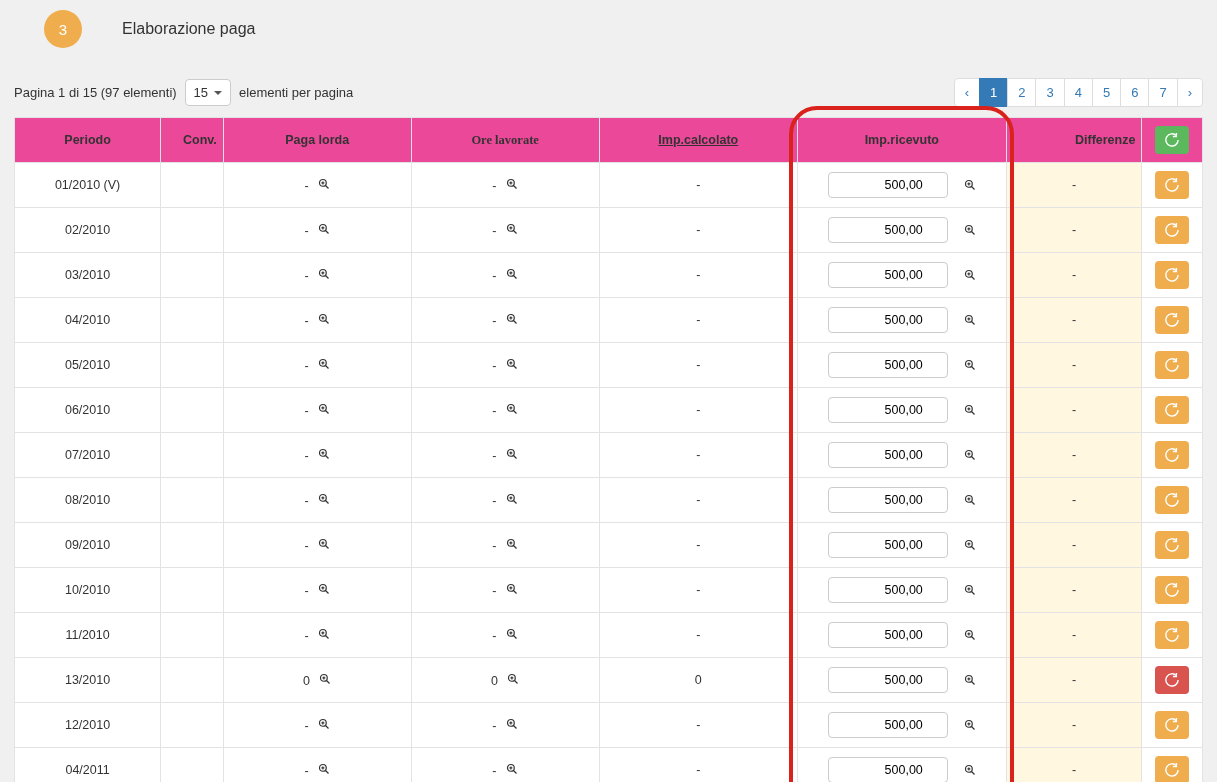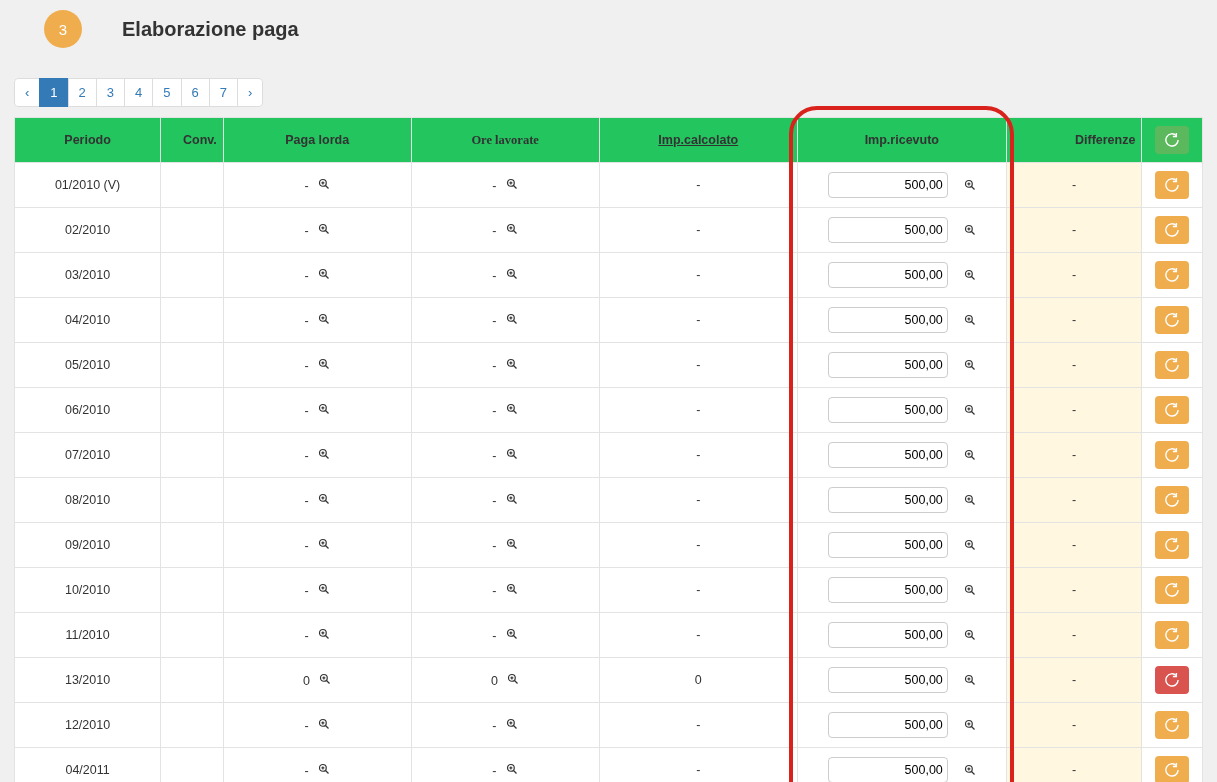--- a/index.html
+++ b/index.html
@@ -25,21 +25,21 @@
     padding: 10px 0 30px 30px;
   }
   .step-badge {
     background: #f0ad4e;
     color: #fff;
     border-radius: 50%;
     width: 38px; height: 38px;
     display: flex; align-items: center; justify-content: center;
     font-size: 15px;
   }
-  .title-text { font-weight: bold; font-size: 20px; }
+  .title-text { font-weight: normal; font-size: 16px; }
 
   
   .topbar {
     display: flex;
     align-items: center;
     justify-content: space-between;
     margin-bottom: 10px;
   }
   .topbar-left {
     display: flex;
@@ -94,21 +94,21 @@
     background: #fff;
     table-layout: fixed;
   }
   th, td {
     border: 1px solid #e3e3e3;
     padding: 8px 6px;
     text-align: center;
     font-size: 12.5px;
     vertical-align: middle;
   }
-  th { font-weight: bold; background: #22c55e; }
+  th { font-weight: bold; background: #ec4899; }
   td.diff-cell { background: #fff7e0; }
   td.action-cell { width: 58px; }
   th.col-periodo  { width: 140px; }
   th.col-conv     { width: 60px; text-align: right; }
   th.col-paga     { width: 180px; }
   th.col-ore      { width: 180px; font-family: Liberation Serif, serif; }
   th.col-calc     { width: 190px; text-decoration: underline; }
   th.col-ric      { width: 200px; }
   th.col-diff     { width: 130px; text-align: right; }
   th.col-action   { width: 58px; }
@@ -126,21 +126,21 @@
   .ric-wrap {
     display: flex;
     align-items: center;
     justify-content: center;
     gap: 10px;
   }
   .ric-input {
     width: 120px;
     border: 1px solid #ccc;
     border-radius: 4px;
-    padding: 5px 4px;
+    padding: 5px 24px;
     text-align: right;
     font-size: 12.5px;
   }
 
   
   .highlight {
     position: absolute;
     border: 4px solid #d9221c;
     border-radius: 28px;
     pointer-events: none;
@@ -168,20 +168,25 @@
 </head>
 <body>
 
 <div class="page">
   <div class="title-row">
     <div class="step-badge">3</div>
     <div class="title-text">Elaborazione paga</div>
   </div>
 
   <div class="topbar">
+    <div class="topbar-left">
+      <span>Pagina 1 di 15 (97 elementi)</span>
+      <span class="select">15</span>
+      <span>elementi per pagina</span>
+    </div>
     <div class="pagination" id="pagination">
         <div class="pg">‹</div>
         <div class="pg active">1</div>
         <div class="pg">2</div>
         <div class="pg">3</div>
         <div class="pg">4</div>
         <div class="pg">5</div>
         <div class="pg">6</div>
         <div class="pg">7</div>
         <div class="pg">›</div>

